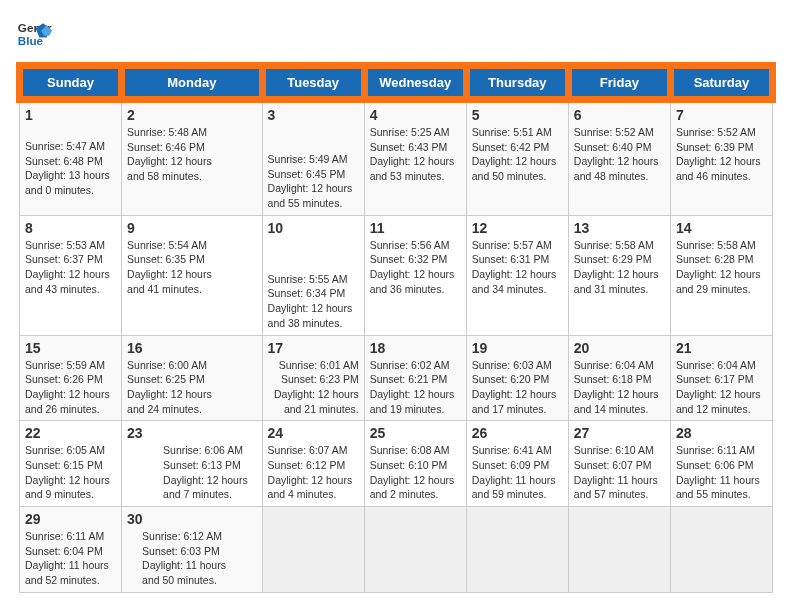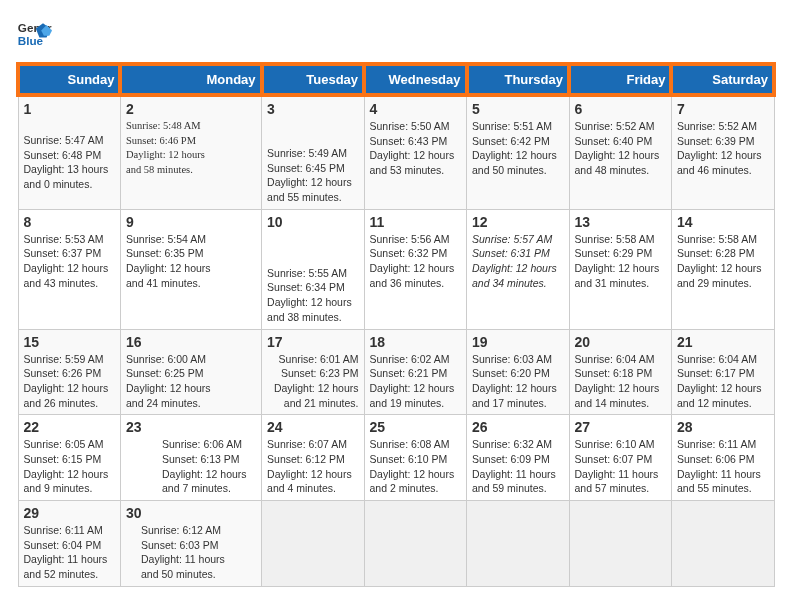--- a/index.html
+++ b/index.html
@@ -38,24 +38,24 @@
     }
     table {
       width: 100%;
       border-collapse: collapse;
       font-size: 11px;
     }
     thead tr th {
       background: #1a6bb5;
       color: #fff;
       padding: 6px 4px;
-      text-align: right;
+      text-align: center;
       font-size: 13px;
       font-weight: bold;
-      border: 4px solid #f97316;
+      border: 7px solid #f97316;
     }
     tbody tr td {
       border: 1px solid #ccc;
       padding: 4px 5px;
       vertical-align: top;
       background: #fff;
       min-height: 70px;
       height: 80px;
     }
     tbody tr:nth-child(odd) td { background: #f9f9f9; }
@@ -108,35 +108,35 @@
   <tr>
         <td>
           <span class="day-num">1</span>
           <div class="day-info" style="white-space: pre-line; margin-top: 16px;">Sunrise: 5:47 AM
 Sunset: 6:48 PM
 Daylight: 13 hours
 and 0 minutes.</div>
         </td>
         <td>
           <span class="day-num">2</span>
-          <div class="day-info" style="white-space: pre-line; font-family: Liberation Serif, serif;">Sunrise: 5:48 AM
+          <div class="day-info" style="white-space: pre-line;">Sunrise: 5:48 AM
 Sunset: 6:46 PM
 Daylight: 12 hours
 and 58 minutes.</div>
         </td>
         <td>
           <span class="day-num">3</span>
           <div class="day-info" style="white-space: pre-line; margin-top: 29px;">Sunrise: 5:49 AM
 Sunset: 6:45 PM
 Daylight: 12 hours
 and 55 minutes.</div>
         </td>
         <td>
           <span class="day-num">4</span>
-          <div class="day-info" style="white-space: pre-line;">Sunrise: 5:50 AM
+          <div class="day-info" style="white-space: pre-line;">Sunrise: 5:25 AM
 Sunset: 6:43 PM
 Daylight: 12 hours
 and 53 minutes.</div>
         </td>
         <td>
           <span class="day-num">5</span>
           <div class="day-info" style="white-space: pre-line;">Sunrise: 5:51 AM
 Sunset: 6:42 PM
 Daylight: 12 hours
 and 50 minutes.</div>
@@ -180,21 +180,21 @@
         </td>
         <td>
           <span class="day-num">11</span>
           <div class="day-info" style="white-space: pre-line;">Sunrise: 5:56 AM
 Sunset: 6:32 PM
 Daylight: 12 hours
 and 36 minutes.</div>
         </td>
         <td>
           <span class="day-num">12</span>
-          <div class="day-info" style="white-space: pre-line; font-style: italic;">Sunrise: 5:57 AM
+          <div class="day-info" style="white-space: pre-line;">Sunrise: 5:57 AM
 Sunset: 6:31 PM
 Daylight: 12 hours
 and 34 minutes.</div>
         </td>
         <td>
           <span class="day-num">13</span>
           <div class="day-info" style="white-space: pre-line;">Sunrise: 5:58 AM
 Sunset: 6:29 PM
 Daylight: 12 hours
 and 31 minutes.</div>
@@ -282,21 +282,21 @@
         </td>
         <td>
           <span class="day-num">25</span>
           <div class="day-info" style="white-space: pre-line;">Sunrise: 6:08 AM
 Sunset: 6:10 PM
 Daylight: 12 hours
 and 2 minutes.</div>
         </td>
         <td>
           <span class="day-num">26</span>
-          <div class="day-info" style="white-space: pre-line;">Sunrise: 6:32 AM
+          <div class="day-info" style="white-space: pre-line;">Sunrise: 6:41 AM
 Sunset: 6:09 PM
 Daylight: 11 hours
 and 59 minutes.</div>
         </td>
         <td>
           <span class="day-num">27</span>
           <div class="day-info" style="white-space: pre-line;">Sunrise: 6:10 AM
 Sunset: 6:07 PM
 Daylight: 11 hours
 and 57 minutes.</div>

